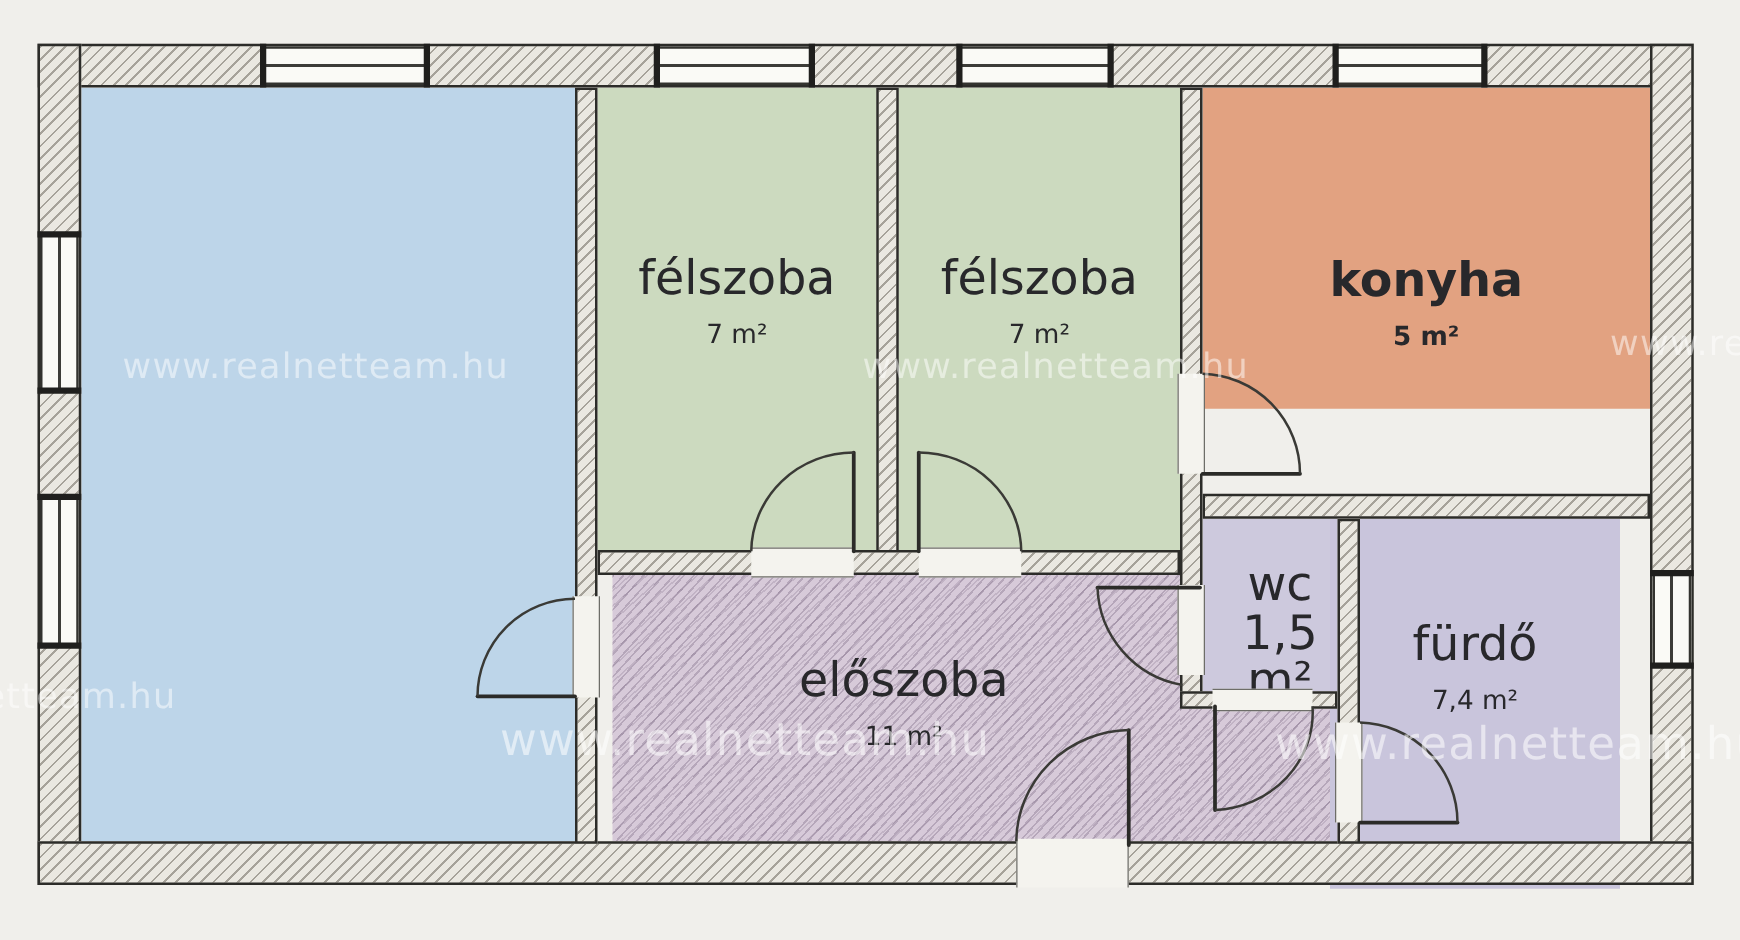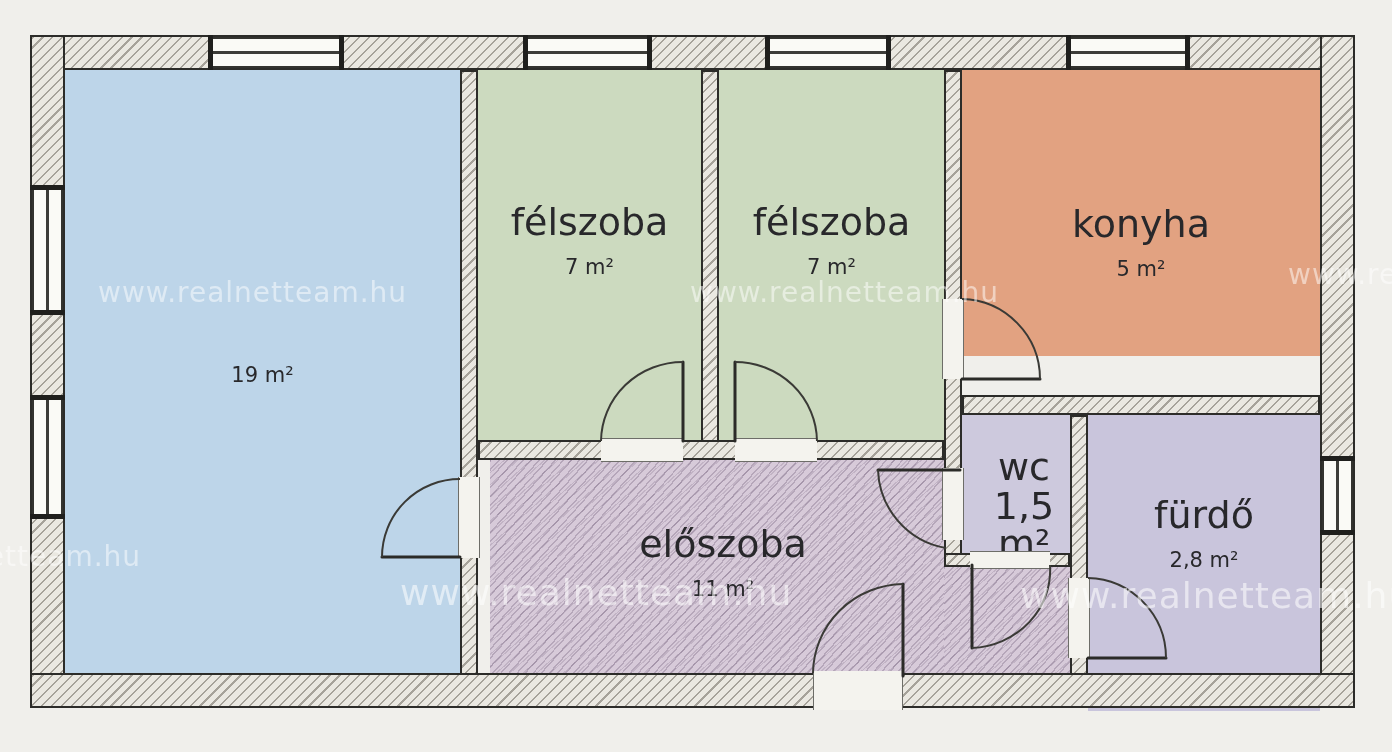--- a/index.html
+++ b/index.html
@@ -59,39 +59,38 @@
   }
   .wm.big { font-size:36px; color:rgba(255,255,255,0.55); }
 </style>
 </head>
 <body>
 
 <div id="canvas">
 
   <div class="room" style="left: 65px; top: 70px; width: 395px; height: 605px; background-color: rgb(189, 213, 233);">
     <div class="labelbox" style="top:282px;">
-      <div class="room-area">19 m²</div>
     </div>
   </div>
 
   <div class="room" style="left: 478px; top: 70px; width: 223px; height: 370px; background-color: rgb(204, 218, 191);">
     <div class="labelbox" style="top:130px;">
       <div class="room-label">félszoba</div>
       <div class="room-area">7 m²</div>
     </div>
   </div>
 
   <div class="room" style="left: 719px; top: 70px; width: 225px; height: 370px; background-color: rgb(204, 218, 191);">
     <div class="labelbox" style="top:130px;">
       <div class="room-label">félszoba</div>
       <div class="room-area">7 m²</div>
     </div>
   </div>
 
-  <div class="room" style="left: 962px; top: 70px; width: 358px; height: 286px; background-color: rgb(226, 162, 129);">
+  <div class="room" style="left: 962px; top: 70px; width: 358px; height: 257px; background-color: rgb(226, 162, 129); font-weight: bold;">
     <div class="labelbox" style="top:132px;">
       <div class="room-label">konyha</div>
       <div class="room-area">5 m²</div>
     </div>
   </div>
 
   <div class="room hatch-floor" style="left: 490px; top: 460px; width: 466px; height: 215px; background-color: rgb(215, 202, 217);">
     <div class="labelbox" style="top:62px;">
       <div class="room-label">előszoba</div>
       <div class="room-area">11 m²</div>
@@ -99,24 +98,24 @@
   </div>
   <div class="room hatch-floor" style="left: 944px; top: 567px; width: 126px; height: 108px; background-color: rgb(215, 202, 217);"></div>
 
   <div class="room" style="left: 962px; top: 415px; width: 108px; height: 138px; background-color: rgb(205, 201, 221);">
     <div class="labelbox" style="top:30px;margin-left:16px;">
       <div class="room-label">wc</div>
       <div class="room-area" style="font-size:38px;margin-top:-2px;">1,5 m²</div>
     </div>
   </div>
 
-  <div class="room" style="left: 1088px; top: 415px; width: 232px; height: 296px; background-color: rgb(201, 197, 220);">
+  <div class="room" style="left: 1064px; top: 415px; width: 232px; height: 296px; background-color: rgb(201, 197, 220);">
     <div class="labelbox" style="top:78px;">
       <div class="room-label">fürdő</div>
-      <div class="room-area">2,8 m²</div>
+      <div class="room-area">7,4 m²</div>
     </div>
   </div>
 
   <div class="wall" style="left:30px;top:35px;width:1325px;height:35px;"></div>
   <div class="wall" style="left:30px;top:35px;width:35px;height:673px;"></div>
   <div class="wall" style="left:1320px;top:35px;width:35px;height:673px;"></div>
   <div class="wall" style="left:30px;top:673px;width:1325px;height:35px;"></div>
 
   <div class="wall" style="left:460px;top:70px;width:18px;height:605px;"></div>
   <div class="wall" style="left:701px;top:70px;width:18px;height:390px;"></div>

